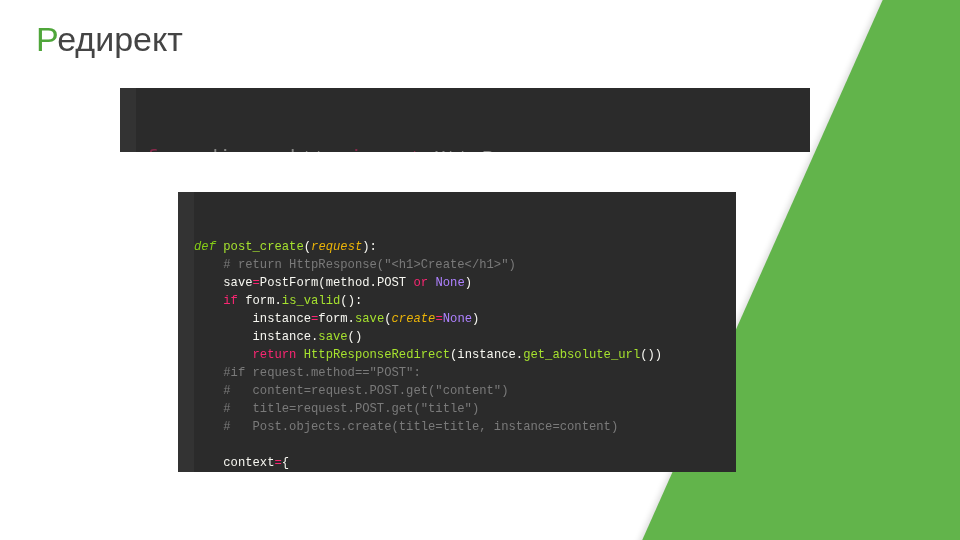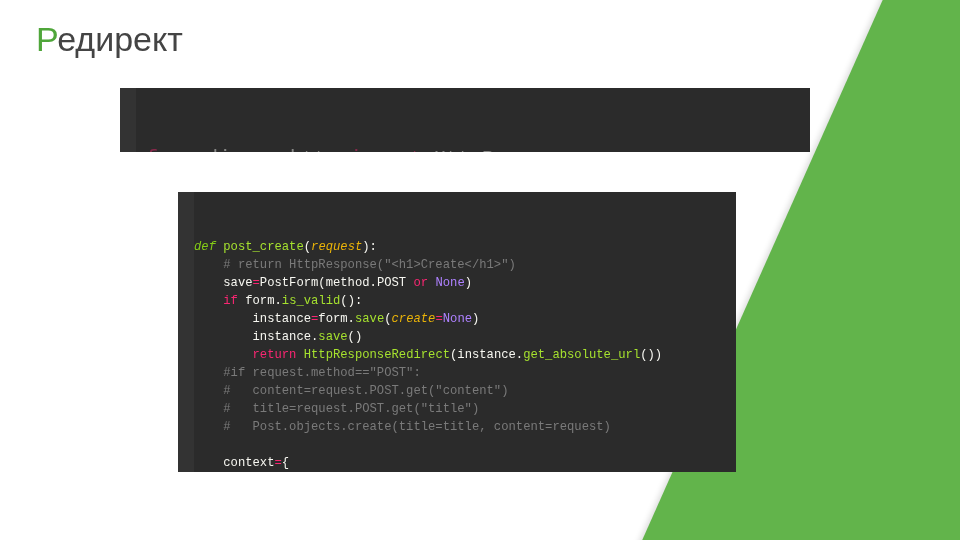--- a/index.html
+++ b/index.html
@@ -108,21 +108,21 @@
 <span class="kwblue">def</span> <span class="fn">post_create</span><span class="txt">(</span><span class="arg">request</span><span class="txt">):</span>
     <span class="cmt"># return HttpResponse("&lt;h1&gt;Create&lt;/h1&gt;")</span>
     <span class="txt">save</span><span class="op">=</span><span class="txt">PostForm(method.POST</span> <span class="kw">or</span> <span class="const">None</span><span class="txt">)</span>
     <span class="kw">if</span> <span class="txt">form.</span><span class="fn">is_valid</span><span class="txt">():</span>
         <span class="txt">instance</span><span class="op">=</span><span class="txt">form.</span><span class="fn">save</span><span class="txt">(</span><span class="arg">create</span><span class="op">=</span><span class="const">None</span><span class="txt">)</span>
         <span class="txt">instance.</span><span class="fn">save</span><span class="txt">()</span>
         <span class="kw">return</span> <span class="fn">HttpResponseRedirect</span><span class="txt">(</span><span class="txt">instance.</span><span class="fn">get_absolute_url</span><span class="txt">())</span>
     <span class="cmt">#if request.method=="POST":</span>
     <span class="cmt">#   content=request.POST.get("content")</span>
     <span class="cmt">#   title=request.POST.get("title")</span>
-    <span class="cmt">#   Post.objects.create(title=title, content=request)</span>
+    <span class="cmt">#   Post.objects.create(title=title, instance=content)</span>
 
     <span class="txt">context</span><span class="op">=</span><span class="txt">{</span>
         
     
      
   </div>
 
 </div>
 
 </body></html>

